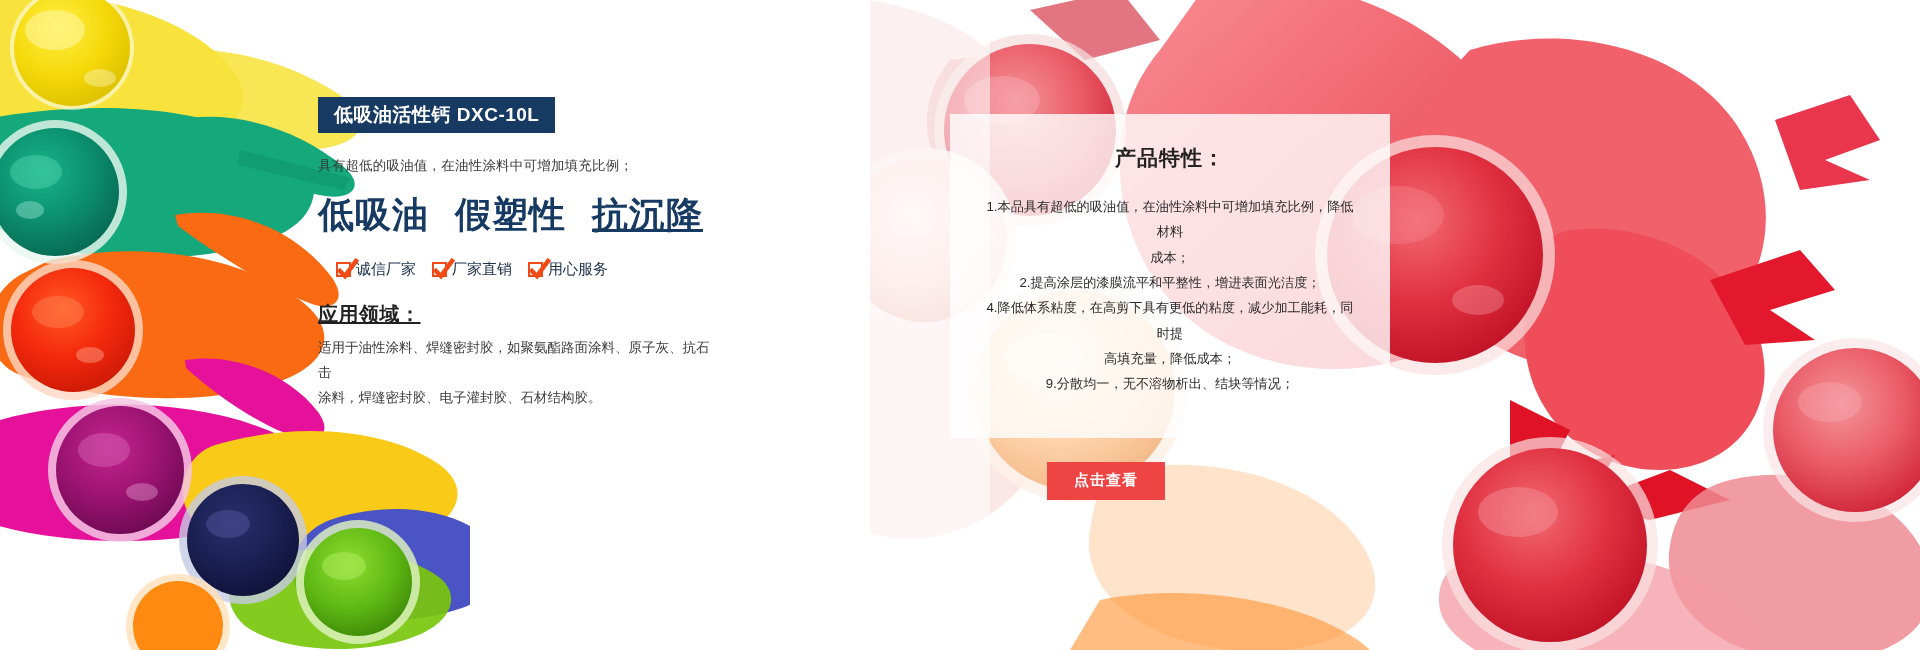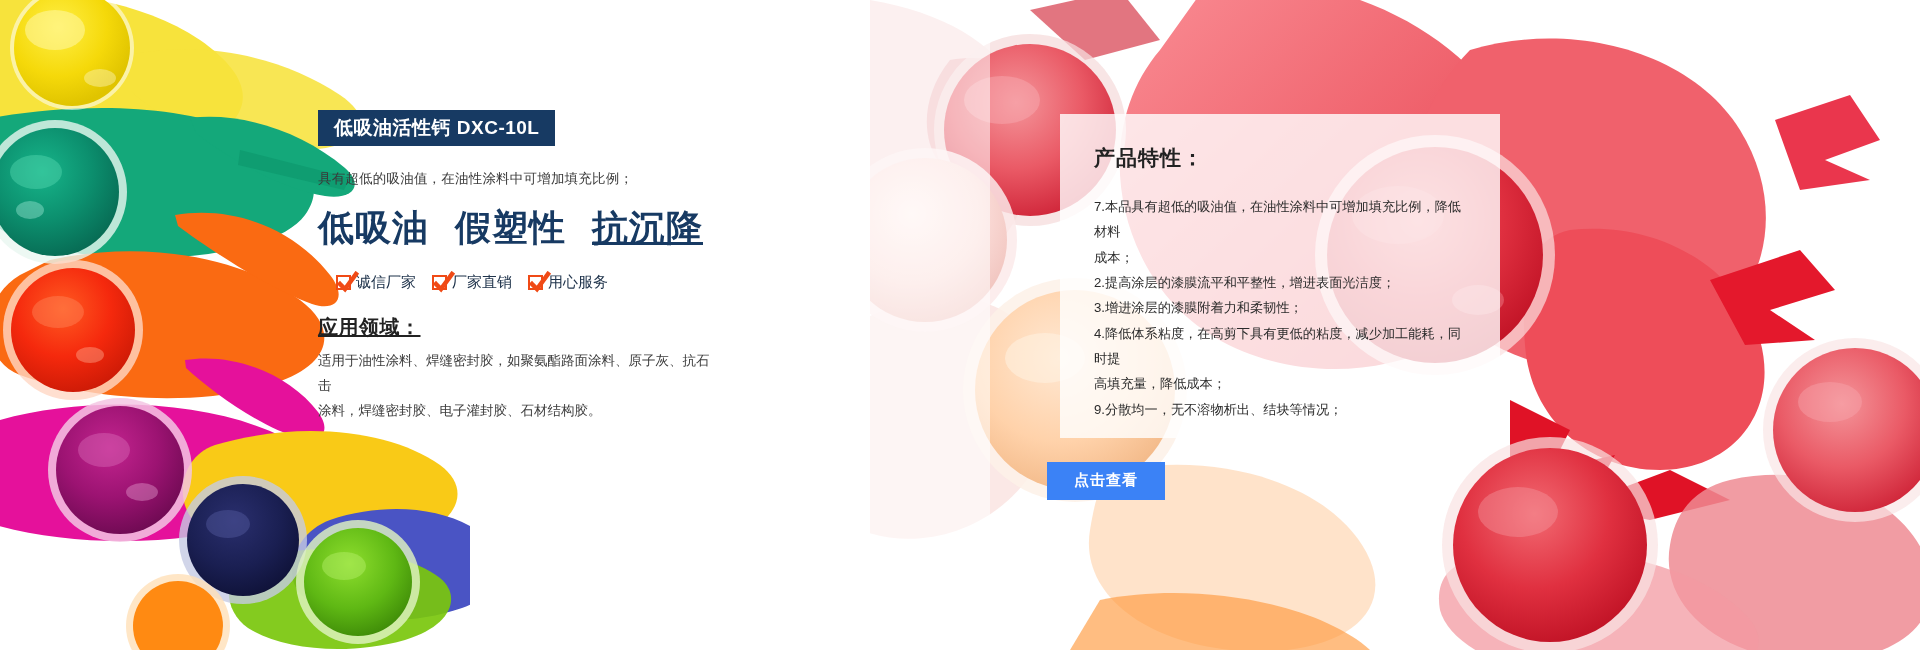--- a/index.html
+++ b/index.html
@@ -35,21 +35,21 @@
     right: 0; top: 0;
     width: 1050px; height: 650px;
     overflow: hidden;
     pointer-events: none;
   }
 
   
   .left-content {
     position: absolute;
     left: 318px;
-    top: 110px;
+    top: 97px;
     width: 420px;
     z-index: 20;
   }
 
   .title-bar {
     display: inline-block;
     background: #173a63;
     color: #ffffff;
     font-size: 19px;
     font-weight: bold;
@@ -117,27 +117,28 @@
     margin-top: 8px;
     font-size: 13.5px;
     line-height: 1.85;
     color: #3c3c3c;
     width: 400px;
   }
 
   
   .right-panel {
     position: absolute;
-    left: 1060px;
+    left: 950px;
     top: 114px;
     width: 440px;
     height: 324px;
     background: rgba(255,255,255,0.80);
     z-index: 20;
     padding: 30px 34px 0 34px;
+    text-align: center;
   }
 
   .panel-title {
     font-size: 21px;
     font-weight: bold;
     color: #222222;
     letter-spacing: 1px;
   }
 
   .panel-list {
@@ -146,21 +147,21 @@
     line-height: 1.92;
     color: #2b2b2b;
   }
   .panel-list li { list-style: none; }
 
   .cta-button {
     position: absolute;
     left: 1047px;
     top: 462px;
     display: inline-block;
-    background: #3b82f6;
+    background: #ef4444;
     color: #ffffff;
     font-size: 15px;
     font-weight: bold;
     letter-spacing: 1px;
     padding: 9px 27px 10px 27px;
     border: none;
     cursor: pointer;
     z-index: 21;
     font-family: "Liberation Sans", "DejaVu Sans", sans-serif;
   }
@@ -391,24 +392,23 @@
       <div>涂料，焊缝密封胶、电子灌封胶、石材结构胶。</div>
     </div>
 
   </div>
 
   <div class="right-panel">
 
     <div class="panel-title">产品特性：</div>
 
     <ul class="panel-list">
-      <li>7.本品具有超低的吸油值，在油性涂料中可增加填充比例，降低材料</li>
+      <li>1.本品具有超低的吸油值，在油性涂料中可增加填充比例，降低材料</li>
       <li>成本；</li>
       <li>2.提高涂层的漆膜流平和平整性，增进表面光洁度；</li>
-      <li>3.增进涂层的漆膜附着力和柔韧性；</li>
       <li>4.降低体系粘度，在高剪下具有更低的粘度，减少加工能耗，同时提</li>
       <li>高填充量，降低成本；</li>
       <li>9.分散均一，无不溶物析出、结块等情况；</li>
     </ul>
 
   </div>
 
   <button class="cta-button">点击查看</button>
 
 </div>

